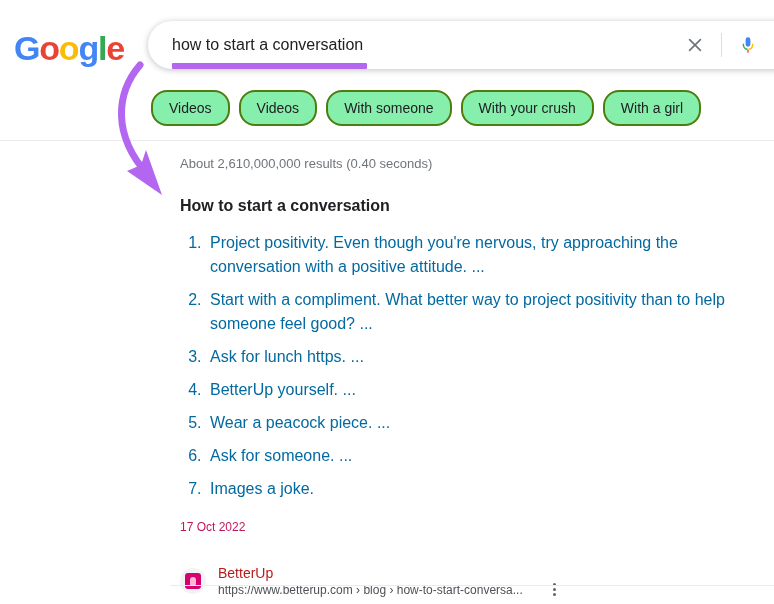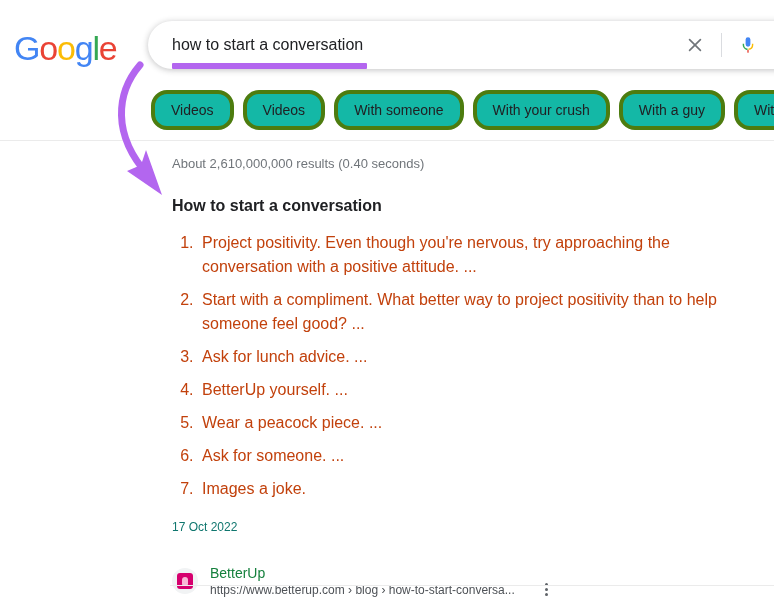--- a/index.html
+++ b/index.html
@@ -22,21 +22,21 @@
     height: 140px;
   }
 
   .logo {
     position: absolute;
     left: 14px;
     top: 31px;
     font-family: "Liberation Sans", sans-serif;
     font-size: 34px;
     letter-spacing: -1.2px;
-    font-weight: 400;
+    font-weight: 700;
     line-height: 1;
     user-select: none;
     text-align: right;
   }
   .logo span { display: inline-block; }
   .l-b { color: #4285F4; }
   .l-r { color: #EA4335; }
   .l-y { color: #FBBC05; }
   .l-g { color: #34A853; }
 
@@ -107,47 +107,47 @@
   
   .chips {
     position: absolute;
     left: 151px;
     top: 90px;
     display: flex;
     gap: 9px;
     align-items: center;
   }
   .chip {
-    border: 4px solid #4d7c0f;
+    border: 2px solid #4d7c0f;
     border-radius: 16px;
     height: 32px;
     padding: 0 16px;
     display: flex;
     align-items: center;
     font-size: 14px;
     color: #202124;
-    background: #14b8a6;
+    background: #86efac;
     white-space: nowrap;
     cursor: pointer;
     line-height: 1;
   }
 
   .header-divider {
     position: absolute;
     left: 0;
     top: 140px;
     width: 774px;
     height: 1px;
     background: #ebebeb;
   }
 
   
   .results {
     position: absolute;
-    left: 172px;
+    left: 180px;
     top: 155px;
     width: 580px;
   }
   .result-count {
     font-size: 13px;
     color: #70757a;
     line-height: 18px;
     margin: 0 0 22px 0;
   }
   .featured-title {
@@ -155,29 +155,29 @@
     font-weight: bold;
     color: #202124;
     margin: 0 0 14px 0;
     line-height: 22px;
   }
   ol.steps {
     margin: 0;
     padding-left: 26px;
     font-size: 16px;
     line-height: 24px;
-    color: #c2410c;
+    color: #0369a1;
   }
   ol.steps li {
     margin-bottom: 9px;
     padding-left: 4px;
   }
   .step-date {
     font-size: 12px;
-    color: #0f766e;
+    color: #be185d;
     margin-top: 18px;
     line-height: 16px;
   }
 
   
   .result-block {
     margin-top: 29px;
     position: relative;
   }
   .res-head {
@@ -206,21 +206,21 @@
   }
   .fav-bulb {
     width: 6px;
     height: 9px;
     border-radius: 3px 3px 2px 2px;
     background: #f9b8d6;
   }
   .site-meta { line-height: 1.3; }
   .site-name {
     font-size: 14px;
-    color: #15803d;
+    color: #b91c1c;
     line-height: 18px;
   }
   .site-url {
     font-size: 12px;
     color: #4d5156;
     line-height: 16px;
   }
   .kebab {
     position: absolute;
     left: 364px;
@@ -298,37 +298,36 @@
     </div>
   </div>
 
   <div class="query-underline"></div>
 
   <div class="chips">
     <div class="chip">Videos</div>
     <div class="chip">Videos</div>
     <div class="chip">With someone</div>
     <div class="chip">With your crush</div>
-    <div class="chip">With a guy</div>
     <div class="chip">With a girl</div>
   </div>
 
   <div class="header-divider"></div>
 </div>
 
 <div class="results">
 
   <div class="result-count">About 2,610,000,000 results (0.40 seconds)</div>
 
   <div class="featured-title">How to start a conversation</div>
 
   <ol class="steps">
     <li>Project positivity. Even though you're nervous, try approaching the conversation with a positive attitude. ...</li>
     <li>Start with a compliment. What better way to project positivity than to help someone feel good? ...</li>
-    <li>Ask for lunch advice. ...</li>
+    <li>Ask for lunch https. ...</li>
     <li>BetterUp yourself. ...</li>
     <li>Wear a peacock piece. ...</li>
     <li>Ask for someone. ...</li>
     <li>Images a joke.</li>
   </ol>
 
   <div class="step-date">17 Oct 2022</div>
 
   <div class="result-block">
     <div class="res-head">

